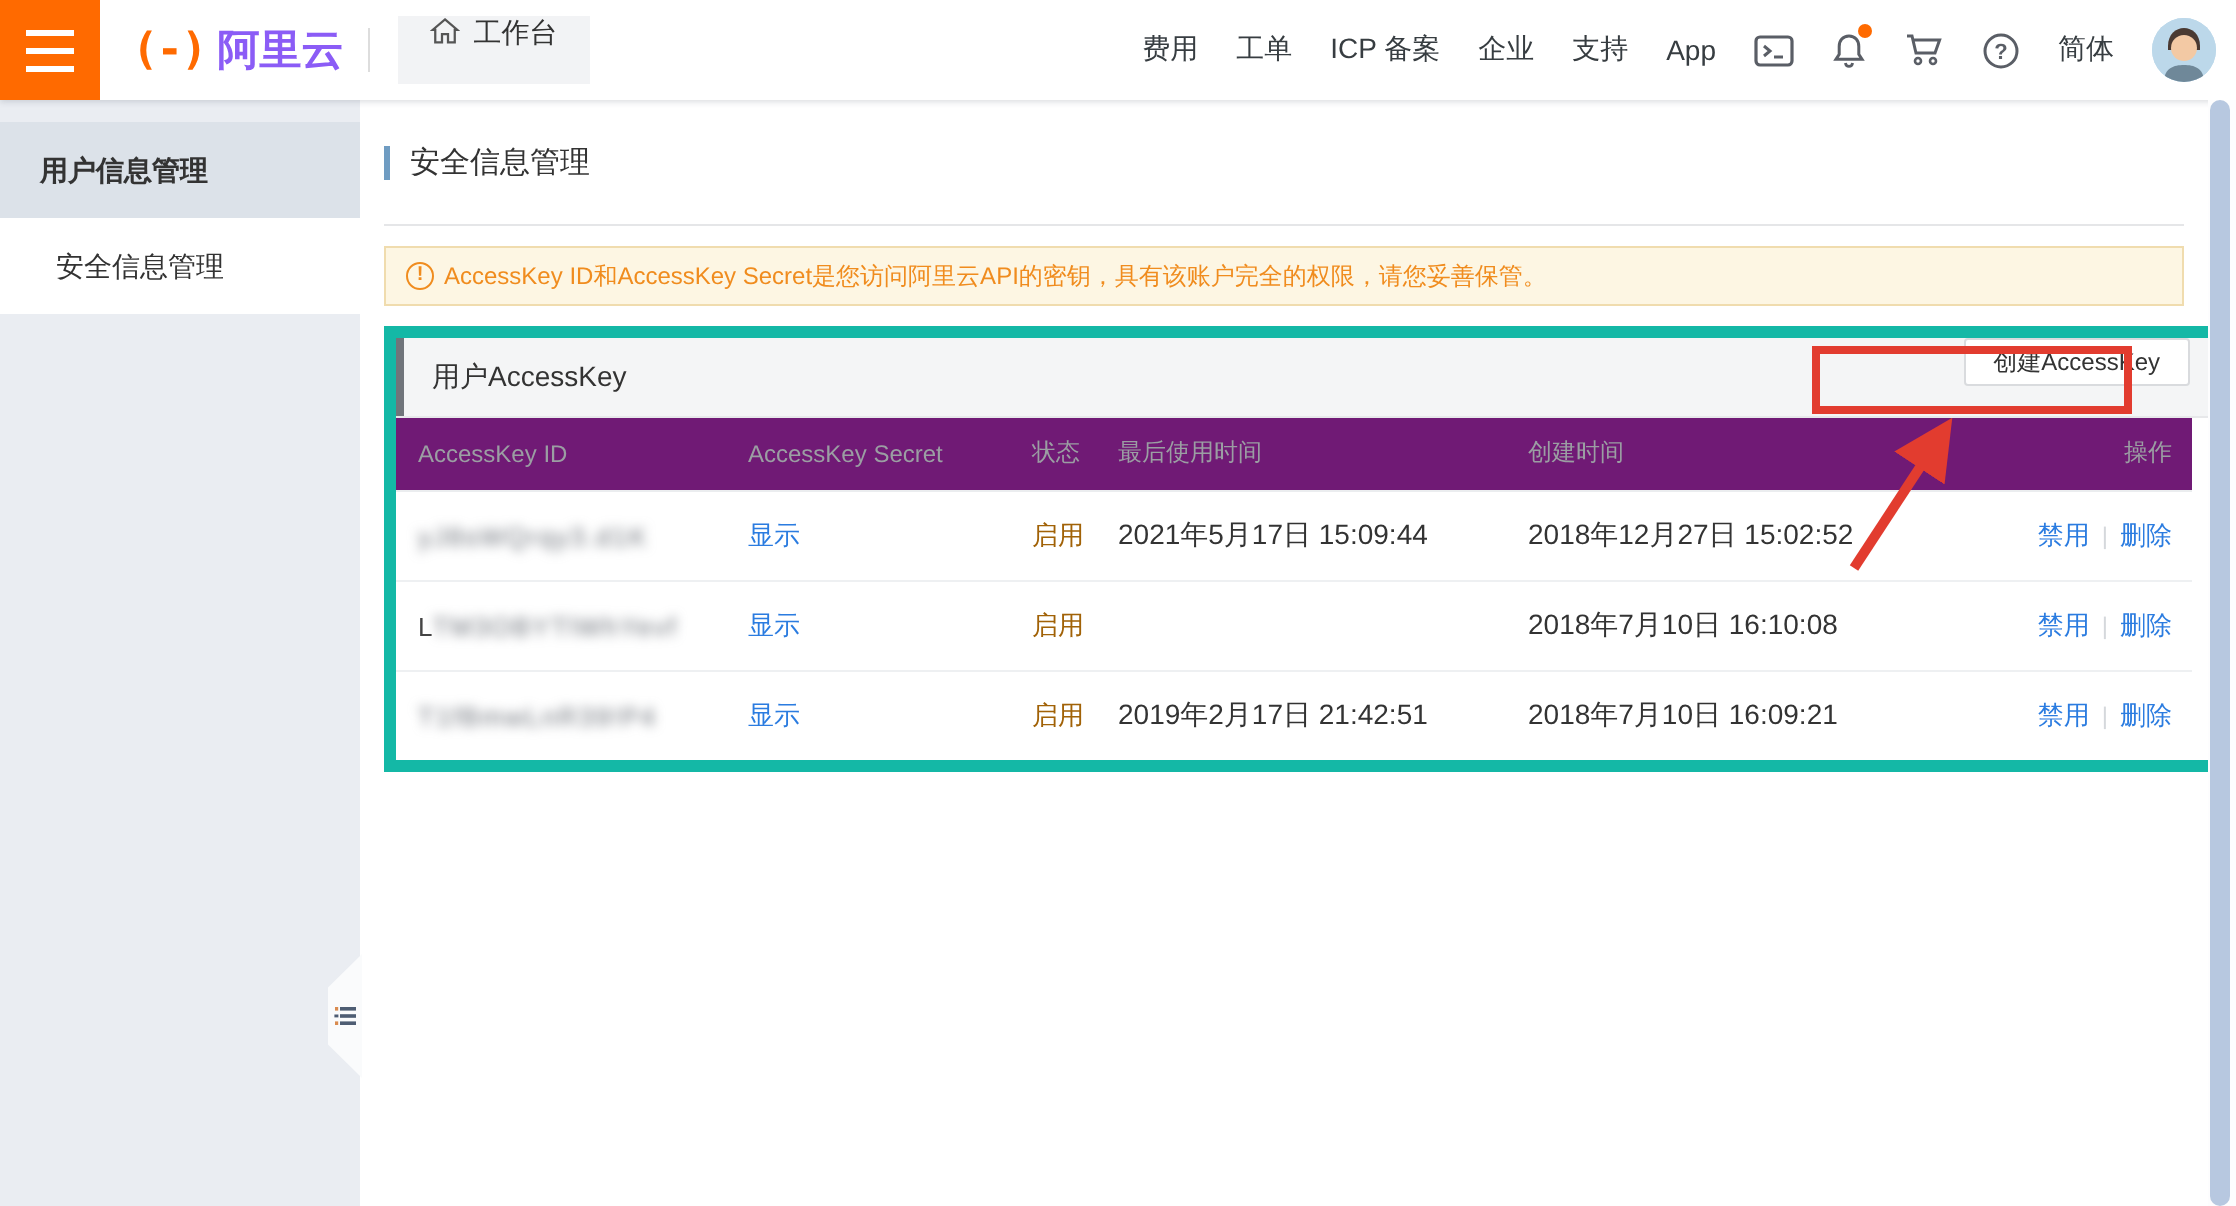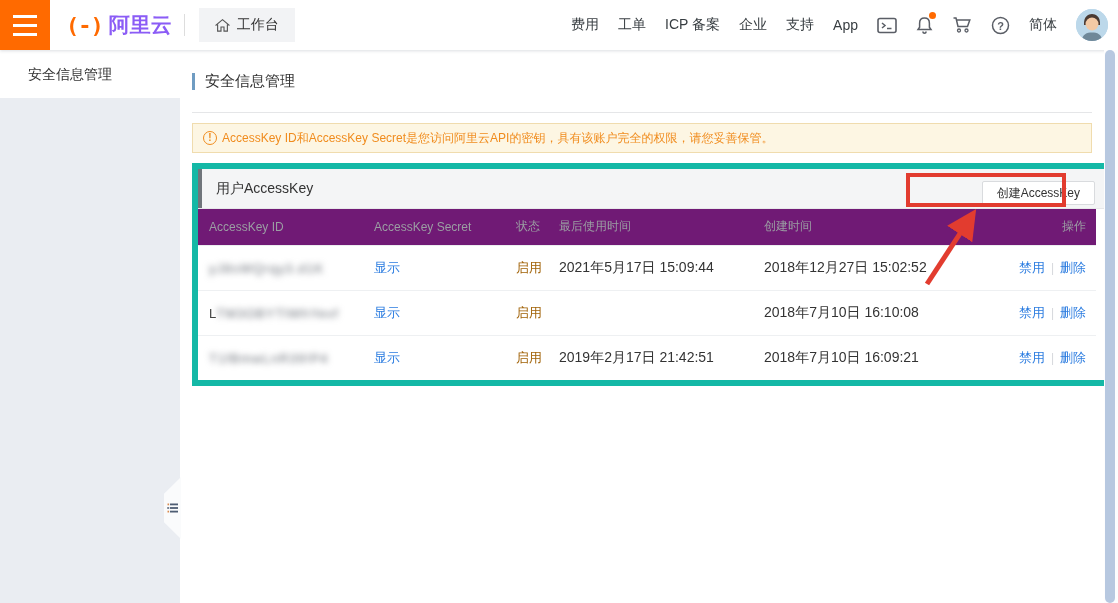--- a/index.html
+++ b/index.html
@@ -19,21 +19,21 @@
     display:flex; flex-direction:column; justify-content:center; align-items:center; gap:6px;
     cursor:pointer;
   }
   .hamburger i { display:block; width:24px; height:3px; background:#fff; }
   .logo { display:flex; align-items:center; margin-left:16px; flex:none; cursor:pointer; }
   .logo-mark { color:#ff6a00; font-weight:bold; font-size:22px; letter-spacing:-1px; margin-right:6px; font-family:"DejaVu Sans Mono",monospace; }
   .logo-text { color:#8b5cf6; font-size:21px; font-weight:bold; }
   .nav-sep { width:1px; height:22px; background:#ddd; margin:0 14px 0 12px; flex:none; }
   .workbench {
     height:34px; background:#f2f3f5; border:none; padding:0 16px;
-    display:flex; align-items:center; gap:7px; font-size:14px; color:#333; cursor:pointer; flex:none;
+    display:flex; gap:7px; font-size:14px; color:#333; cursor:pointer; flex:none;
   }
   .search {
     position:absolute; left:500px; top:11px; width:180px; height:28px;
     background:#f2f3f5; border-radius:2px; display:flex; align-items:center; padding:0 10px; gap:8px;
   }
   .search input {
     border:none; background:transparent; outline:none; width:130px; font-size:13px; color:#666;
   }
   .search input::placeholder { color:#b8bcc2; }
   .nav-right {
@@ -80,21 +80,21 @@
     align-items:center; justify-content:center; font-size:10px; flex:none; font-weight:bold;
   }
   .card { margin:10px 12px 0 12px; border:6px solid #14b8a6; width:945px; }
   .card-header {
     position:relative; height:40px; background:#f4f5f6; display:flex; align-items:center;
     border-bottom:1px solid #e7e8ea;
   }
   .card-accent { position:absolute; left:0; top:0; width:4px; height:100%; background:#70757b; }
   .card-title { margin-left:18px; font-size:14px; color:#333; }
   .create-btn {
-    position:absolute; right:36px; top:12px; height:24px; padding:0 14px;
+    position:absolute; right:36px; top:0; height:24px; padding:0 14px;
     background:#fff; border:1px solid #d9dbde; border-radius:2px;
     font-size:12px; color:#333; cursor:pointer;
   }
   table { border-collapse:collapse; width:898px; table-layout:fixed; font-size:13px; }
   thead td { height:36px; color:#9b9ea3; font-size:12px; background:#701a75; border-bottom:1px solid #ebedef; }
   tbody td { height:45px; border-bottom:1px solid #eef0f2; color:#333; font-size:14px; }
   tbody tr:last-child td { border-bottom:none; }
   td.c1 { width:176px; padding-left:11px; }
   td.c2 { width:142px; }
   td.c3 { width:43px; }
@@ -176,20 +176,21 @@
         <rect width="32" height="32" fill="#bcd8ea"></rect>
         <path d="M8 14 C8 8 12 5 16 5 C20 5 24 8 24 14 L24 16 L8 16 Z" fill="#4a3a32"></path>
         <circle cx="16" cy="15" r="6.5" fill="#f3c9a4"></circle>
         <path d="M6 32 C6 25 11 23.5 16 23.5 C21 23.5 26 25 26 32 Z" fill="#6f8899"></path>
       </svg>
     </span>
   </nav>
 </header>
 
 <aside class="sidebar">
+  <div class="side-header">用户信息管理</div>
   <div class="side-item active">安全信息管理</div>
   <div class="collapse-handle">
     <svg width="12" height="12" viewBox="0 0 12 12">
       <rect x="3" y="1.5" width="8" height="1.8" fill="#4e5d73"></rect>
       <rect x="3" y="5.1" width="8" height="1.8" fill="#4e5d73"></rect>
       <rect x="3" y="8.7" width="8" height="1.8" fill="#4e5d73"></rect>
       <rect x="0.5" y="1.5" width="1.6" height="1.8" fill="#d98b4f"></rect>
       <rect x="0.5" y="8.7" width="1.6" height="1.8" fill="#d98b4f"></rect>
       <path d="M2.2 6 L0.2 6" stroke="#4e5d73" stroke-width="1.4"></path>
     </svg>

